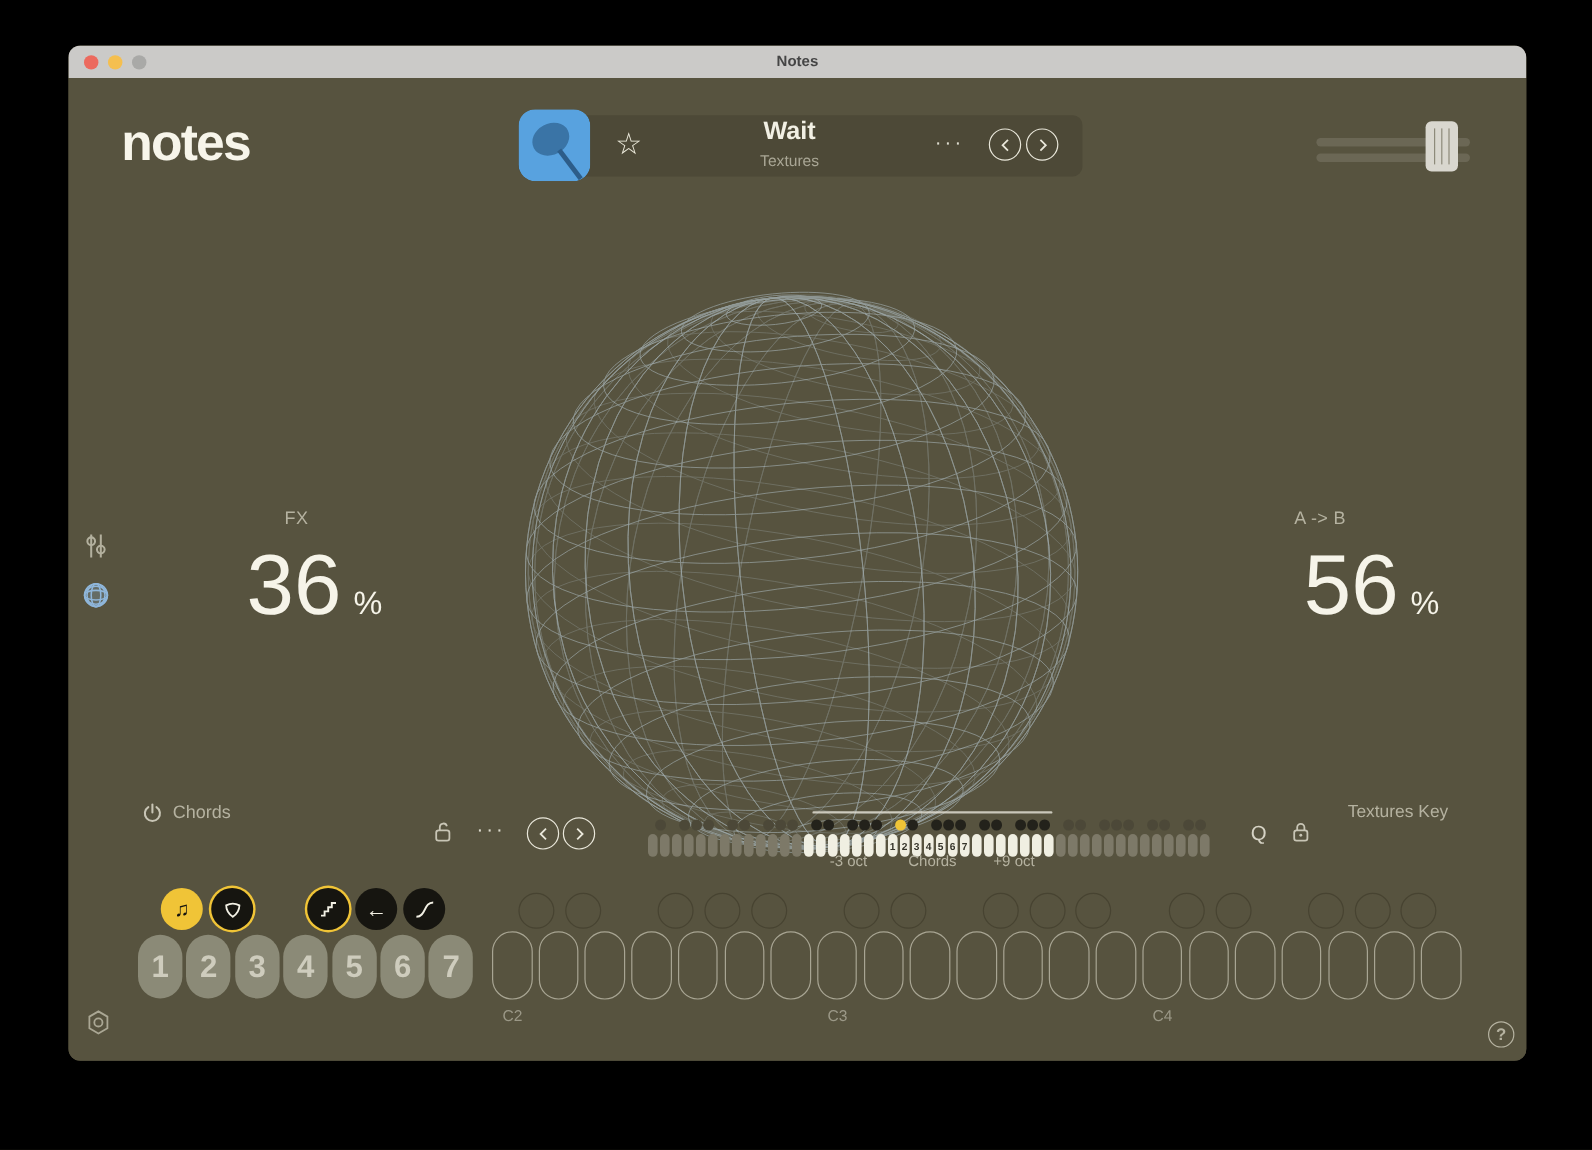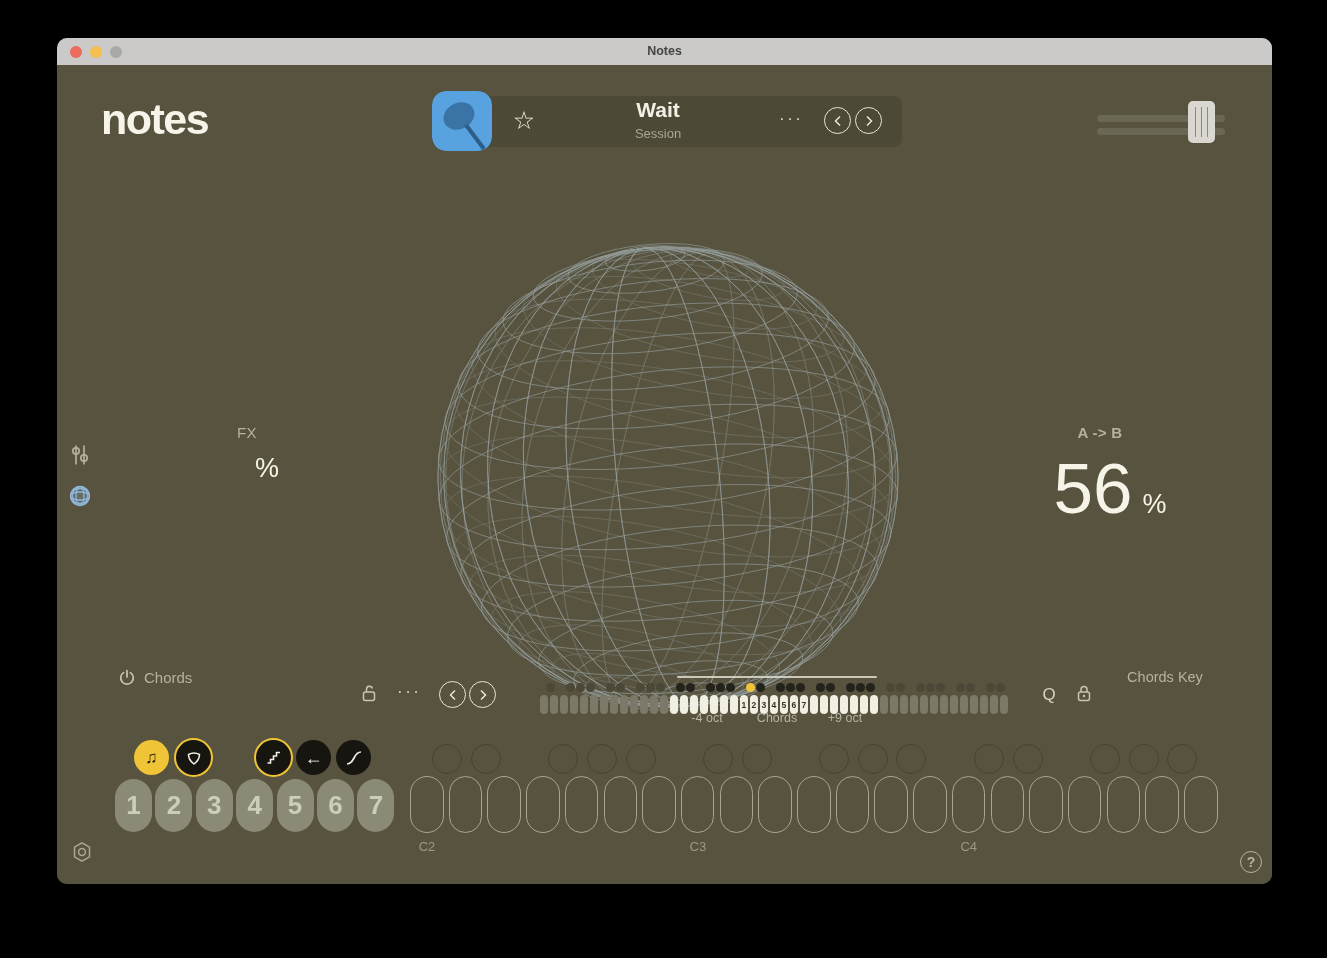--- a/index.html
+++ b/index.html
@@ -48,21 +48,21 @@
               justify-content:center; }
   .rail-mixer { left:10px; top:377px; } .rail-sphere { left:10px; top:418px; }
 
   .param-label { position:absolute; width:220px; text-align:center; font-size:15px;
                  color:#b5b2a0; letter-spacing:.3px; }
   .param-value { position:absolute; width:260px; display:flex; align-items:baseline;
                  justify-content:center; color:#f6f4e9; }
   .pv-num { font-size:71px; line-height:1; }
   .pv-unit { font-size:27px; margin-left:10px; }
   .fx-label { left:80px; top:359px; } .fx-value { left:75px; top:388px; }
-  .ab-label { left:933px; top:359px;font-weight:bold; } .ab-value { left:923px; top:388px; }
+  .ab-label { left:933px; top:359px; } .ab-value { left:956px; top:388px; }
 
   .sphere-wrap { position:absolute; left:375px; top:176px; width:472px; height:472px; }
 
   .chords-row { position:absolute; left:62px; top:604px; display:flex; align-items:center; gap:9px;
                 font-size:15px; color:#b5b2a0; }
   .chord-name { position:absolute; left:61px; top:628px; font-size:24.5px; color:#f2f0e4; }
   .chords-lock { position:absolute; left:303px; top:619px; }
   .chords-more { position:absolute; left:340px; top:617px; }
   .chords-prev { left:382px; top:616px; } .chords-next { left:412px; top:616px; }
 
@@ -130,21 +130,21 @@
       <div class="preset-bar"></div>
       <div class="preset-icon">
         <svg width="60" height="60" viewBox="0 0 60 60">
           <rect x="0" y="0" width="60" height="60" rx="14" fill="#58a2df"></rect>
           <ellipse cx="27" cy="25" rx="16" ry="13" transform="rotate(-28 27 25)" fill="#3a74a6"></ellipse>
           <line x1="34" y1="34" x2="52" y2="58" stroke="#2d5d89" stroke-width="4"></line>
         </svg>
       </div>
       <div class="star">☆</div>
       <div class="preset-title">Wait</div>
-      <div class="preset-sub">Session</div>
+      <div class="preset-sub">Textures</div>
       <div class="preset-more more-dots">···</div>
       <div class="circle-btn preset-prev">
         <svg width="10" height="12" viewBox="0 0 10 12">
             <polyline points="7,1.5 2.5,6 7,10.5" fill="none" stroke="#e9e7da" stroke-width="1.5"></polyline>
           </svg>
       </div>
       <div class="circle-btn preset-next">
         <svg width="10" height="12" viewBox="0 0 10 12">
             <polyline points="3,1.5 7.5,6 3,10.5" fill="none" stroke="#e9e7da" stroke-width="1.5"></polyline>
           </svg>
@@ -175,20 +175,21 @@
             <ellipse cx="13" cy="13" rx="4" ry="9.5"></ellipse>
             <ellipse cx="13" cy="13" rx="7.5" ry="9.5"></ellipse>
             <ellipse cx="13" cy="13" rx="9.5" ry="4"></ellipse>
             <ellipse cx="13" cy="13" rx="9.5" ry="7.5"></ellipse>
           </g>
         </svg>
       </div>
 
       <div class="param-label fx-label">FX</div>
       <div class="param-value fx-value">
+        <span class="pv-num">36</span>
         <span class="pv-unit">%</span>
       </div>
       <div class="param-label ab-label">A -&gt; B</div>
       <div class="param-value ab-value">
         <span class="pv-num">56</span>
         <span class="pv-unit">%</span>
       </div>
 
       <div class="sphere-wrap">
         <svg id="sphere-svg" width="472" height="472" viewBox="-240 -240 480 480">
@@ -366,35 +367,35 @@
           <div style="position: absolute; width: 8.6px; height: 8.6px; border-radius: 50%; top: 618px; left: 899px; pointer-events: auto; background: rgb(76, 72, 56);"></div>
           <div style="position: absolute; width: 7.5px; height: 19px; border-radius: 4px; top: 630px; left: 903px; background: rgb(125, 121, 104); pointer-events: auto; display: flex; align-items: center; justify-content: center;"></div>
           <div style="position: absolute; width: 8.6px; height: 8.6px; border-radius: 50%; top: 618px; left: 909px; pointer-events: auto; background: rgb(76, 72, 56);"></div>
           <div style="position: absolute; width: 7.5px; height: 19px; border-radius: 4px; top: 630px; left: 913px; background: rgb(125, 121, 104); pointer-events: auto; display: flex; align-items: center; justify-content: center;"></div>
           <div style="position: absolute; width: 7.5px; height: 19px; border-radius: 4px; top: 630px; left: 923px; background: rgb(125, 121, 104); pointer-events: auto; display: flex; align-items: center; justify-content: center;"></div>
           <div style="position: absolute; width: 8.6px; height: 8.6px; border-radius: 50%; top: 618px; left: 929px; pointer-events: auto; background: rgb(76, 72, 56);"></div>
           <div style="position: absolute; width: 7.5px; height: 19px; border-radius: 4px; top: 630px; left: 933px; background: rgb(125, 121, 104); pointer-events: auto; display: flex; align-items: center; justify-content: center;"></div>
           <div style="position: absolute; width: 8.6px; height: 8.6px; border-radius: 50%; top: 618px; left: 939px; pointer-events: auto; background: rgb(76, 72, 56);"></div>
           <div style="position: absolute; width: 7.5px; height: 19px; border-radius: 4px; top: 630px; left: 943px; background: rgb(125, 121, 104); pointer-events: auto; display: flex; align-items: center; justify-content: center;"></div>
         </div>
-      <div class="mini-label" style="left:650px;">-4 oct</div>
+      <div class="mini-label" style="left:650px;">-3 oct</div>
       <div class="mini-label" style="left:720px;">Chords</div>
       <div class="mini-label" style="left:788px;">+9 oct</div>
 
       <div class="quantize">Q</div>
       <div class="session-lock">
         <svg width="18" height="19" viewBox="0 0 18 19">
           <g stroke="#c8c5b5" stroke-width="1.5" fill="none">
             <rect x="3.5" y="8" width="11" height="8.5" rx="2"></rect>
             <path d="M6 8 V5.5 a3 3 0 0 1 6 0 V8"></path>
             <circle cx="9" cy="12" r="1.2" fill="#c8c5b5" stroke="none"></circle>
           </g>
         </svg>
       </div>
-      <div class="session-label">Chords Key</div>
+      <div class="session-label">Textures Key</div>
 
       <div class="toggle yellow t1">
         <span class="note-glyph">♫</span>
       </div>
       <div class="toggle black ring t2">
         <svg width="18" height="18" viewBox="0 0 18 18">
           <path d="M3.5 5.5 Q9 2.5 14.5 5.5 Q14.5 11 9 15 Q3.5 11 3.5 5.5 Z" fill="none" stroke="#f2f0e4" stroke-width="1.5"></path>
         </svg>
       </div>
       <div class="toggle black ring t3">

